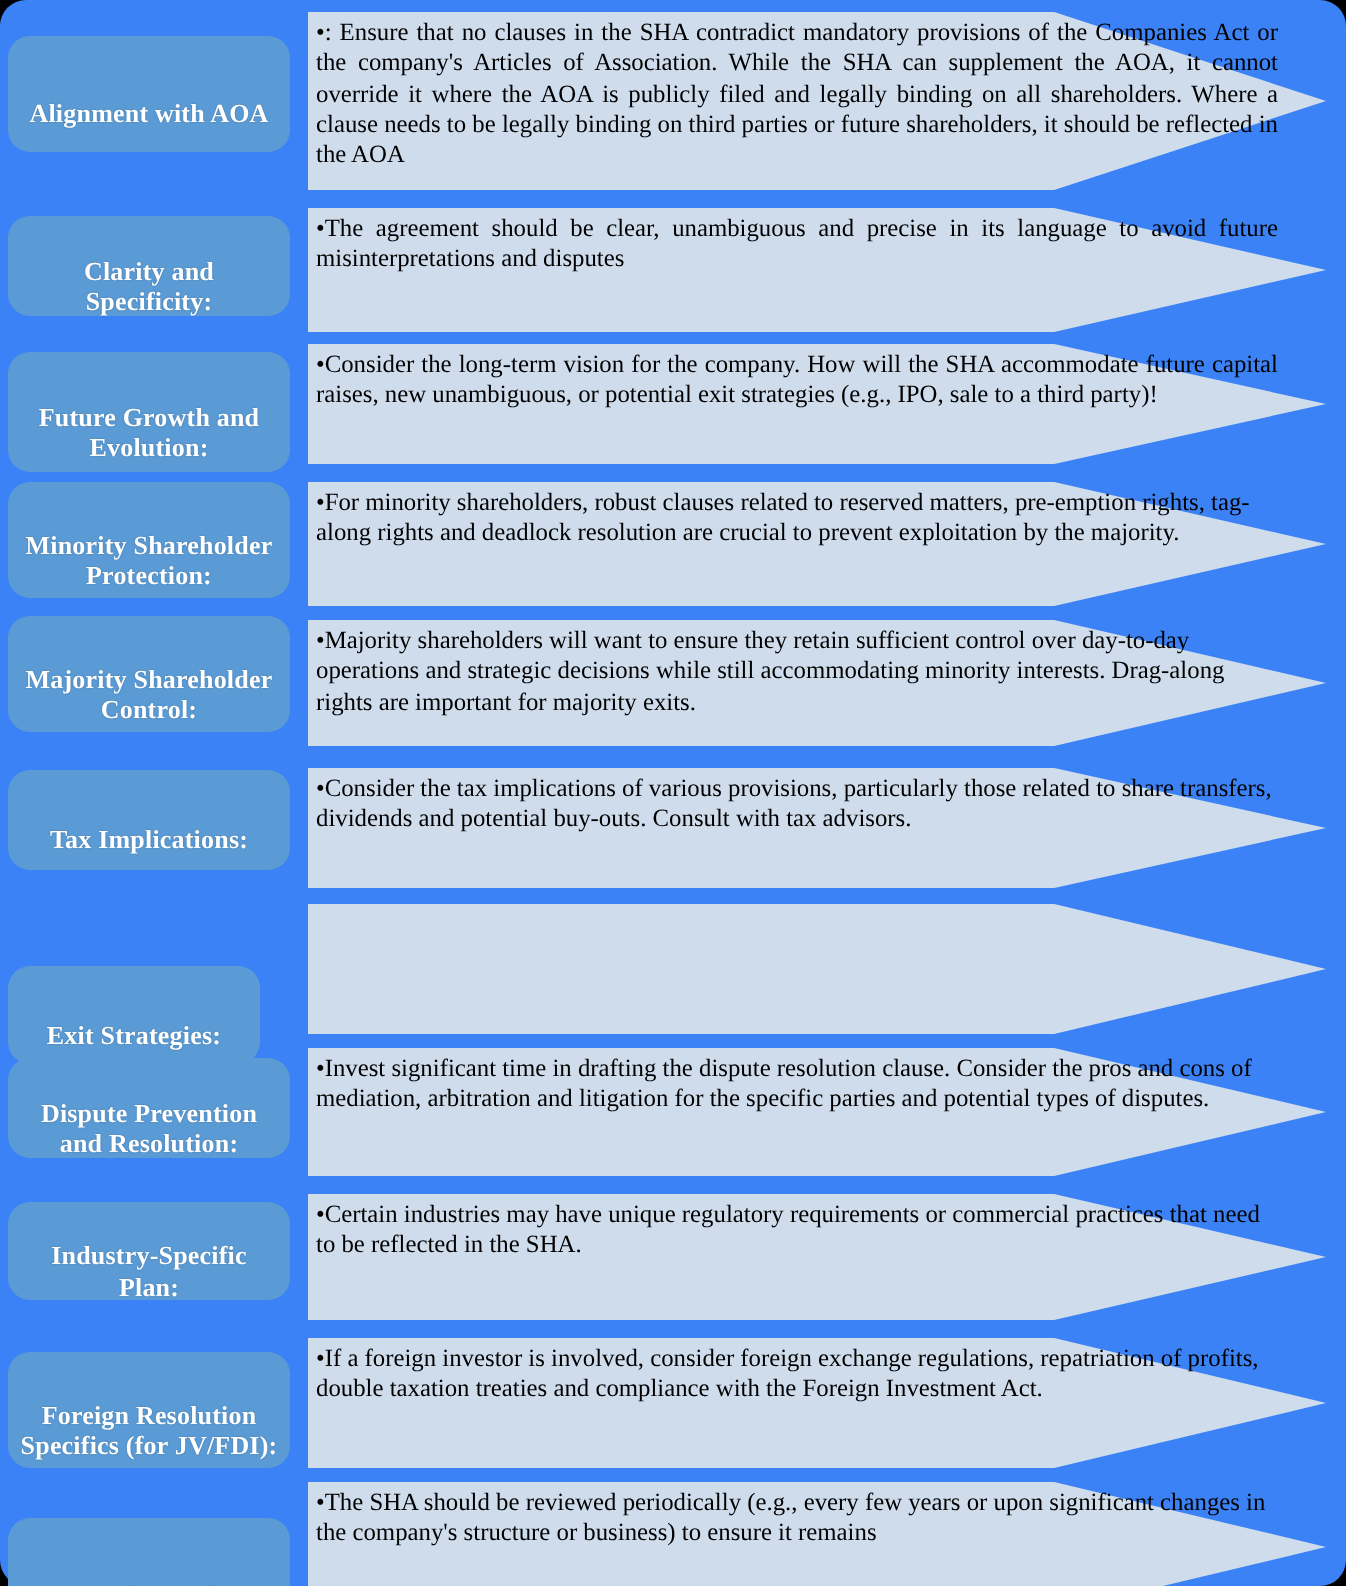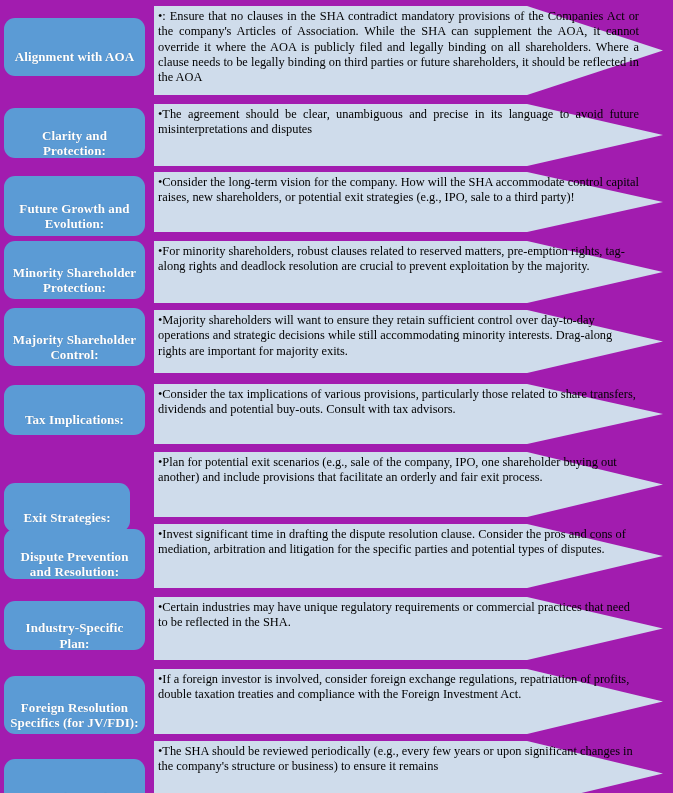--- a/index.html
+++ b/index.html
@@ -13,21 +13,22 @@
     height: 793px;
     overflow: hidden;
     font-family: "Liberation Serif", "DejaVu Serif", serif;
     position: relative;
   }
 
   #diagram {
     position: relative;
     width: 673px;
     height: 793px;
-    background: #a21caf;
+    background: #3b82f6;
+    border-radius: 13px;
   }
 
   .row {
     position: absolute;
     left: 0;
     width: 673px;
   }
 
   
   .label-box {
@@ -87,27 +88,27 @@
       <div class="label-box" style="top: 18px; height: 58px; width: 141px;">
         <span>Alignment with AOA</span>
       </div>
     </div>
     <div class="row" style="top: 0px;">
       <div class="arrow-wrap" style="top: 104px; height: 62px;">
         <div class="arrow-shape"></div>
         <div class="arrow-text">•The agreement should be clear, unambiguous and precise in its language to avoid future misinterpretations and disputes</div>
       </div>
       <div class="label-box" style="top: 108px; height: 50px; width: 141px;">
-        <span>Clarity and Protection:</span>
+        <span>Clarity and Specificity:</span>
       </div>
     </div>
     <div class="row" style="top: 0px;">
       <div class="arrow-wrap" style="top: 172px; height: 60px;">
         <div class="arrow-shape"></div>
-        <div class="arrow-text">•Consider the long-term vision for the company. How will the SHA accommodate control capital raises, new shareholders, or potential exit strategies (e.g., IPO, sale to a third party)!</div>
+        <div class="arrow-text">•Consider the long-term vision for the company. How will the SHA accommodate future capital raises, new unambiguous, or potential exit strategies (e.g., IPO, sale to a third party)!</div>
       </div>
       <div class="label-box" style="top: 176px; height: 60px; width: 141px;">
         <span>Future Growth and Evolution:</span>
       </div>
     </div>
     <div class="row" style="top: 0px;">
       <div class="arrow-wrap" style="top: 241px; height: 62px;">
         <div class="arrow-shape"></div>
         <div class="arrow-text nojust">•For minority shareholders, robust clauses related to reserved matters, pre-emption rights, tag-along rights and deadlock resolution are crucial to prevent exploitation by the majority.</div>
       </div>
@@ -129,21 +130,20 @@
         <div class="arrow-shape"></div>
         <div class="arrow-text nojust">•Consider the tax implications of various provisions, particularly those related to share transfers, dividends and potential buy-outs. Consult with tax advisors.</div>
       </div>
       <div class="label-box" style="top: 385px; height: 50px; width: 141px;">
         <span>Tax Implications:</span>
       </div>
     </div>
     <div class="row" style="top: 0px;">
       <div class="arrow-wrap" style="top: 452px; height: 65px;">
         <div class="arrow-shape"></div>
-        <div class="arrow-text nojust">•Plan for potential exit scenarios (e.g., sale of the company, IPO, one shareholder buying out another) and include provisions that facilitate an orderly and fair exit process.</div>
       </div>
       <div class="label-box" style="top: 483px; height: 49px; width: 126px;">
         <span>Exit Strategies:</span>
       </div>
     </div>
     <div class="row" style="top: 0px;">
       <div class="arrow-wrap" style="top: 524px; height: 64px;">
         <div class="arrow-shape"></div>
         <div class="arrow-text nojust">•Invest significant time in drafting the dispute resolution clause. Consider the pros and cons of mediation, arbitration and litigation for the specific parties and potential types of disputes.</div>
       </div>

